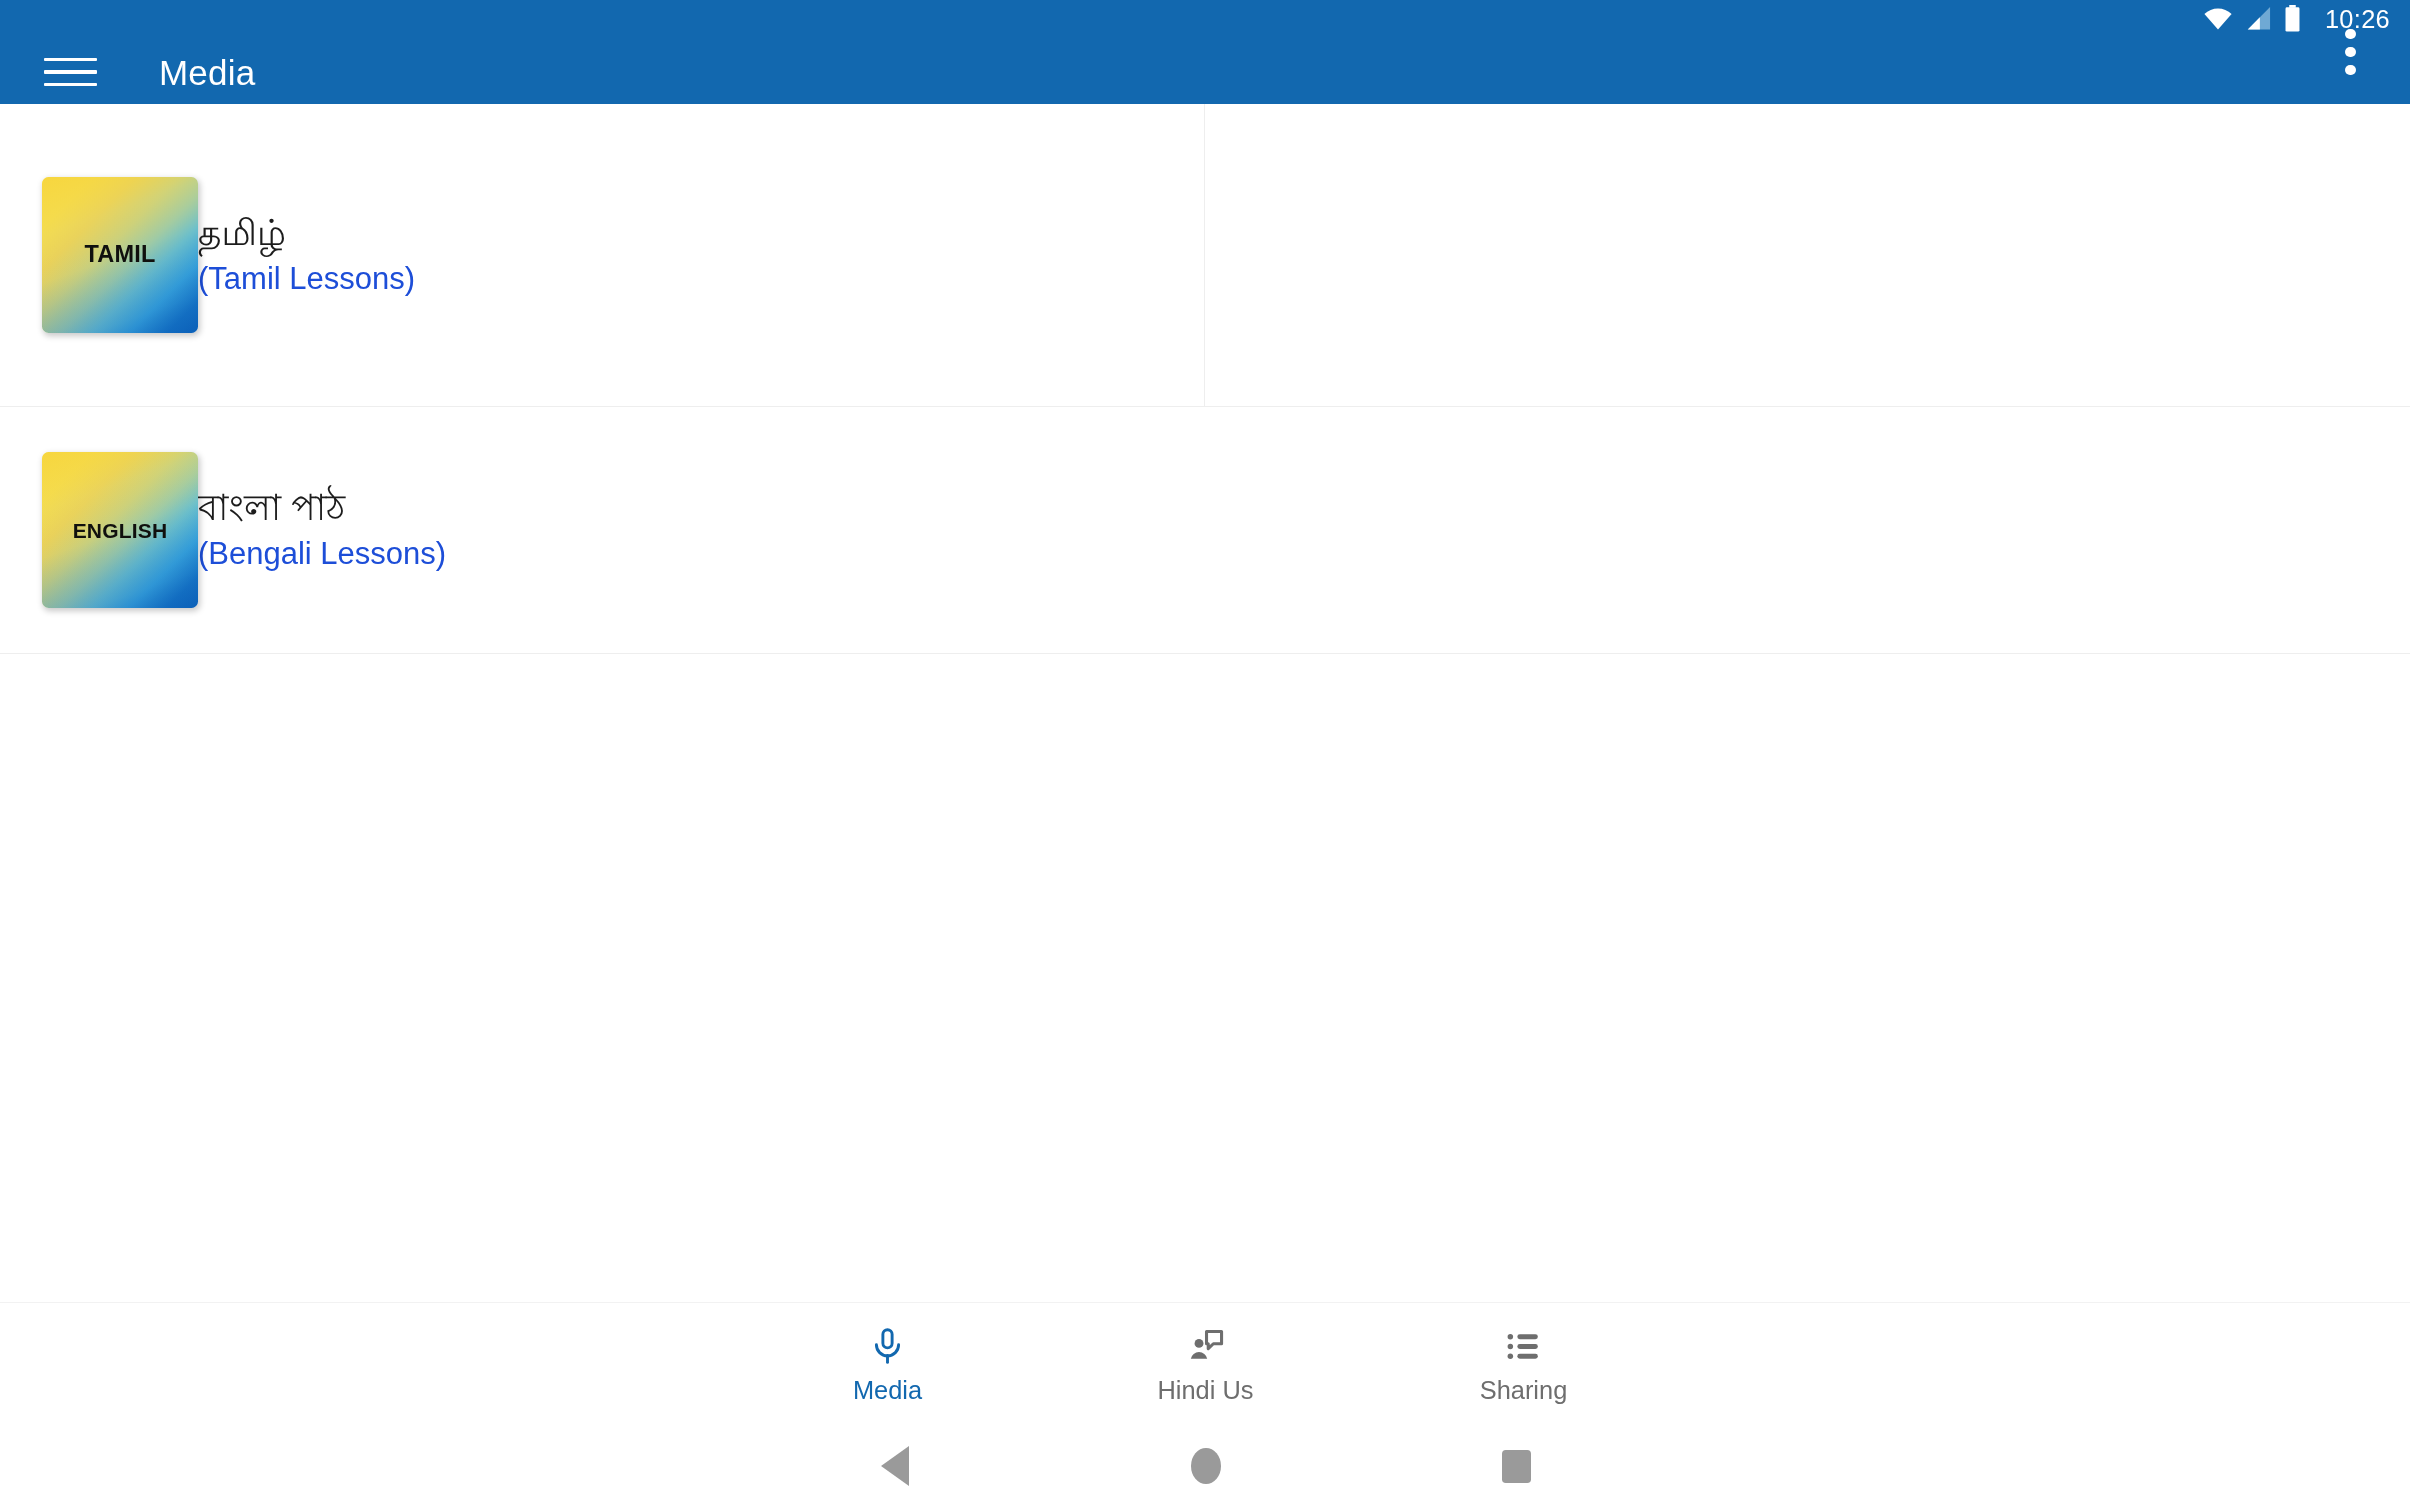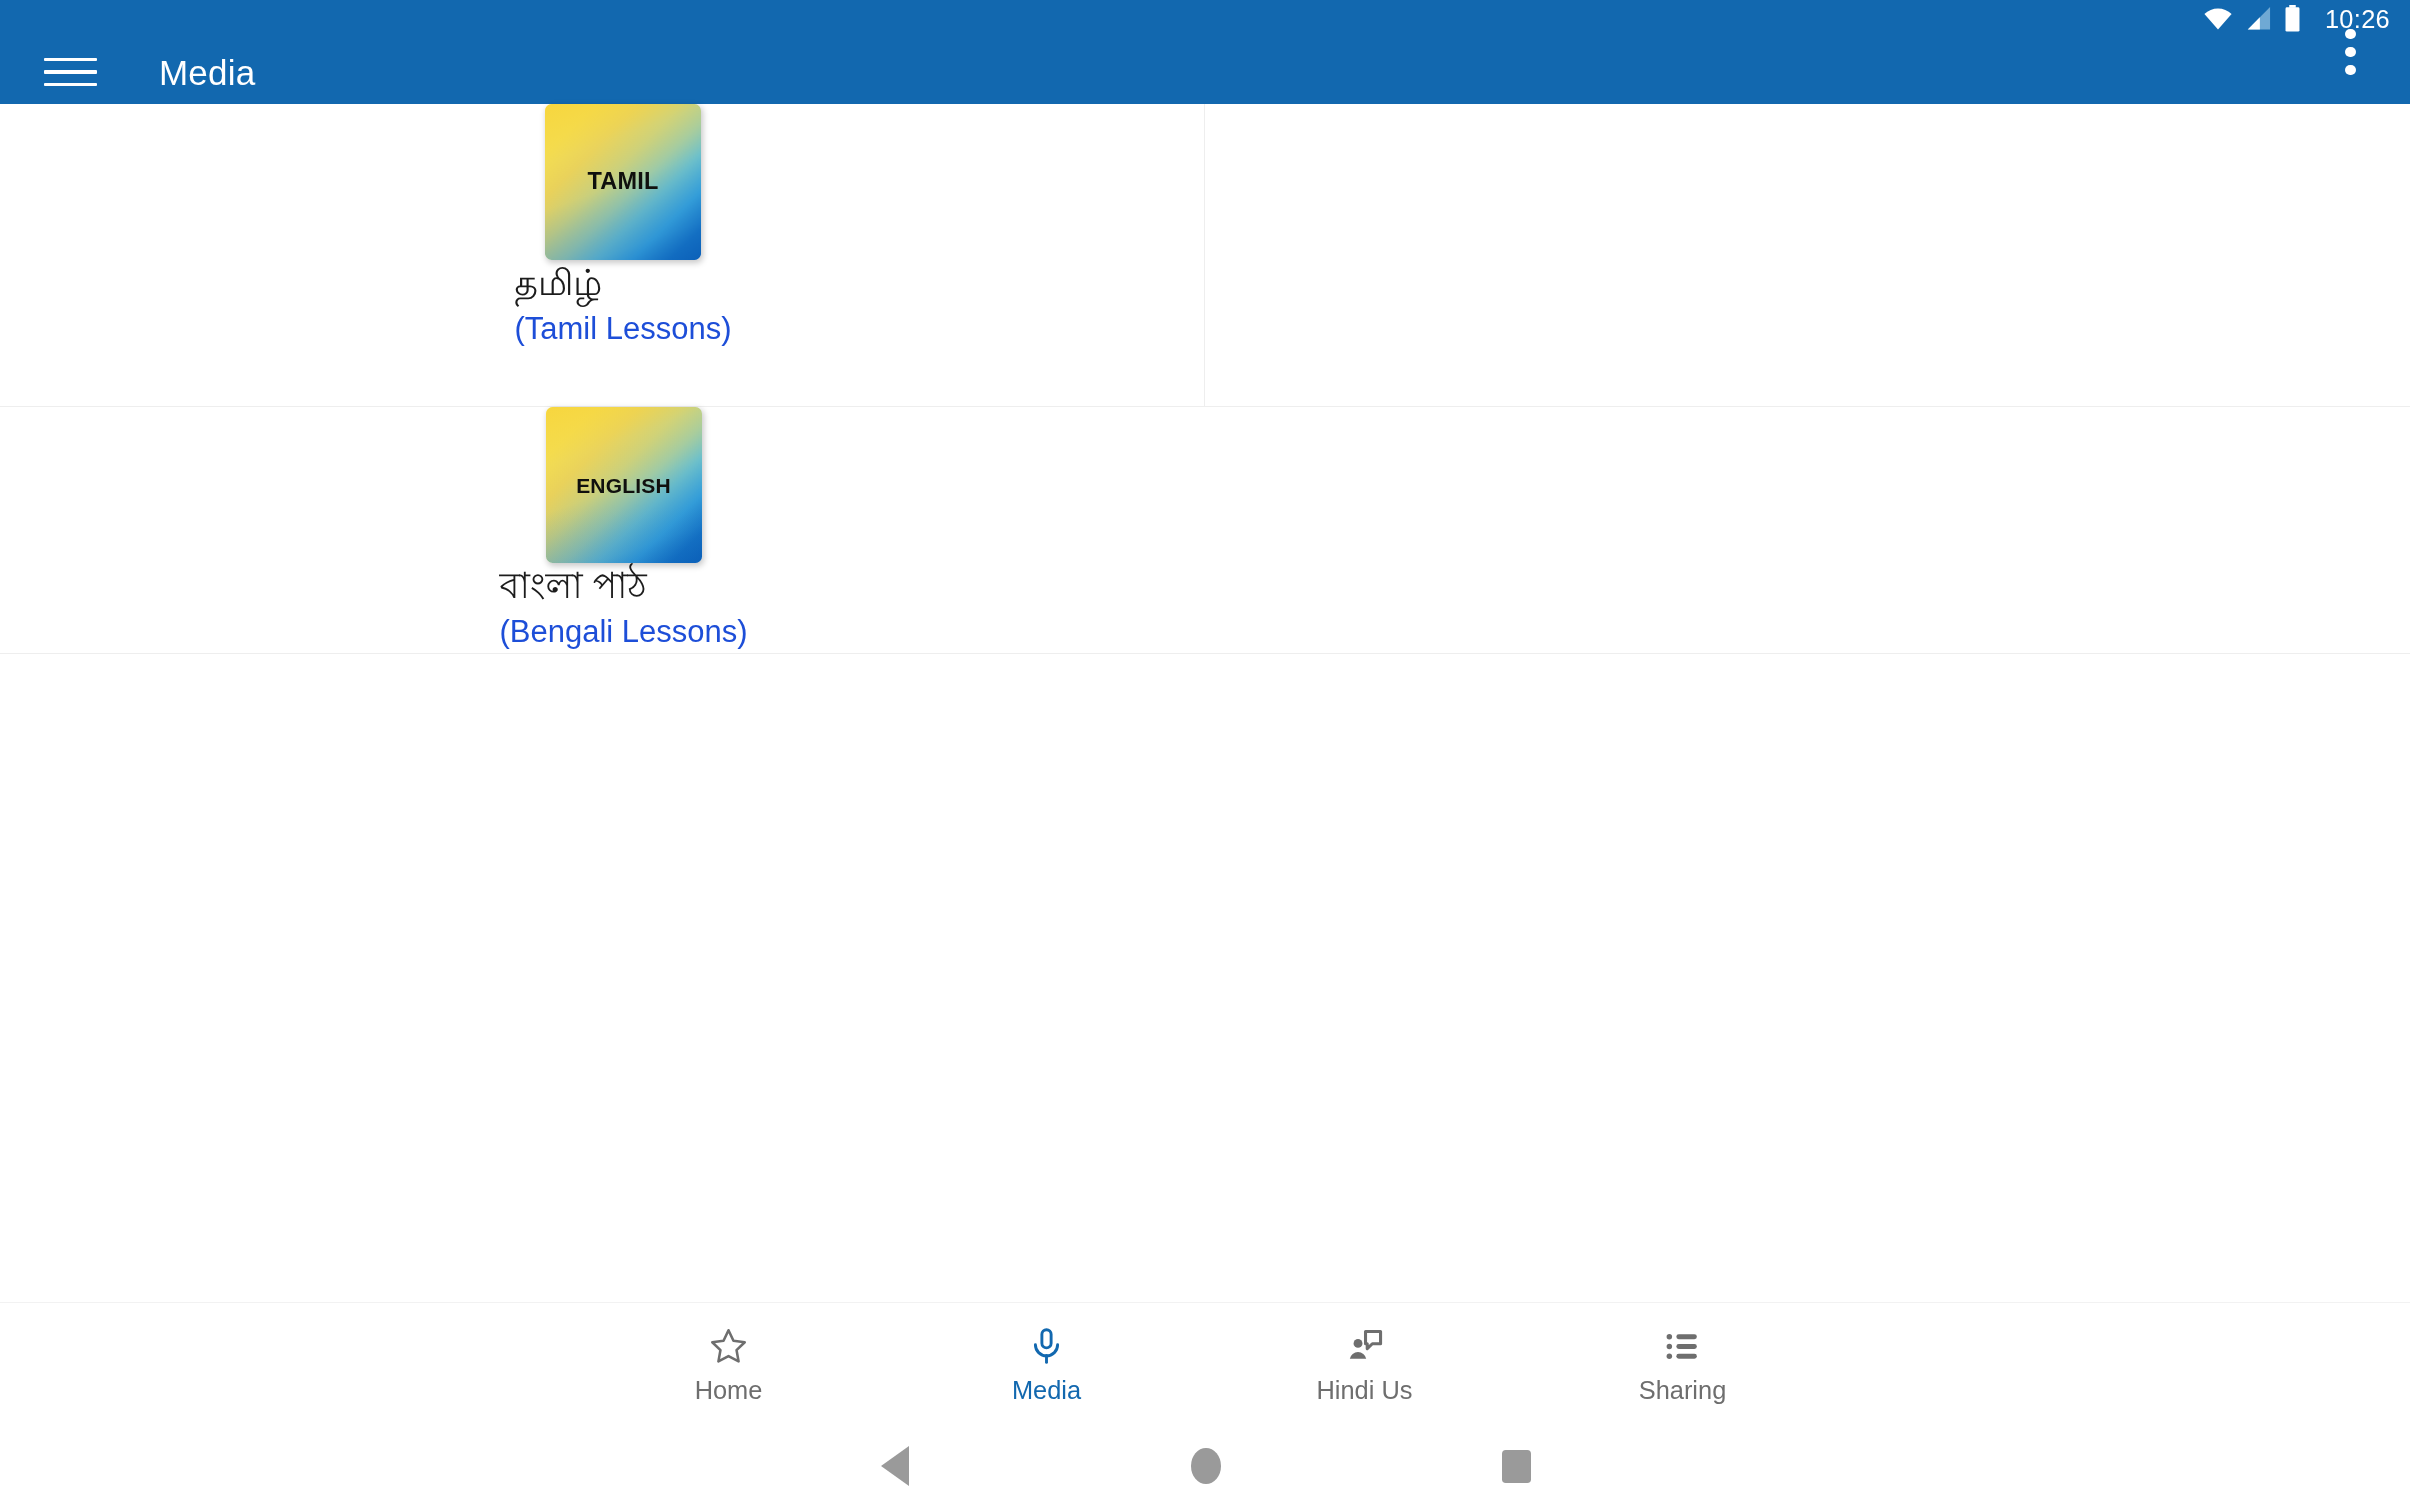--- a/index.html
+++ b/index.html
@@ -125,21 +125,20 @@
     box-sizing: border-box;
   }
   .grid-cell {
     width: 1205px;
     box-sizing: border-box;
     display: flex;
     align-items: center;
     padding-left: 42px;
     cursor: pointer;
     background: #ffffff;
-    flex-direction: column;
   }
   .grid-cell.left { border-right: 1.9px solid #eeeeee; }
   .row-1 .grid-cell { height: 302px; }
   .row-2 .grid-cell { height: 246px; }
 
   .thumb {
     width: 156px;
     height: 156px;
     border-radius: 6.6px;
     flex: 0 0 156px;
@@ -353,28 +352,20 @@
           <div class="cell-title">বাংলা পাঠ</div>
           <div class="cell-sub">(Bengali Lessons)</div>
         </div>
       </div>
     </div>
 
   </div>
 
   <div class="bottom-nav">
 
-    <div class="nav-item">
-      <div class="nav-icon">
-        <svg width="41" height="41" viewBox="0 0 24 24">
-          <path d="M12 2.5 L14.9 8.6 L21.5 9.5 L16.7 14.1 L17.9 20.7 L12 17.6 L6.1 20.7 L7.3 14.1 L2.5 9.5 L9.1 8.6 Z" fill="none" stroke="#6e6e6e" stroke-width="1.5" stroke-linejoin="round"></path>
-        </svg>
-      </div>
-      <div class="nav-label">Home</div>
-    </div>
 
     <div class="nav-item active">
       <div class="nav-icon">
         <svg width="41" height="41" viewBox="0 0 24 24">
           <rect x="9.3" y="2.2" width="5.4" height="10.6" rx="2.7" fill="none" stroke="#1268af" stroke-width="1.7"></rect>
           <path d="M5.5 11 A6.5 6.5 0 0 0 18.5 11" fill="none" stroke="#1268af" stroke-width="1.7" stroke-linecap="round"></path>
           <line x1="12" y1="17.2" x2="12" y2="21.3" stroke="#1268af" stroke-width="1.7" stroke-linecap="round"></line>
         </svg>
       </div>
       <div class="nav-label">Media</div>

